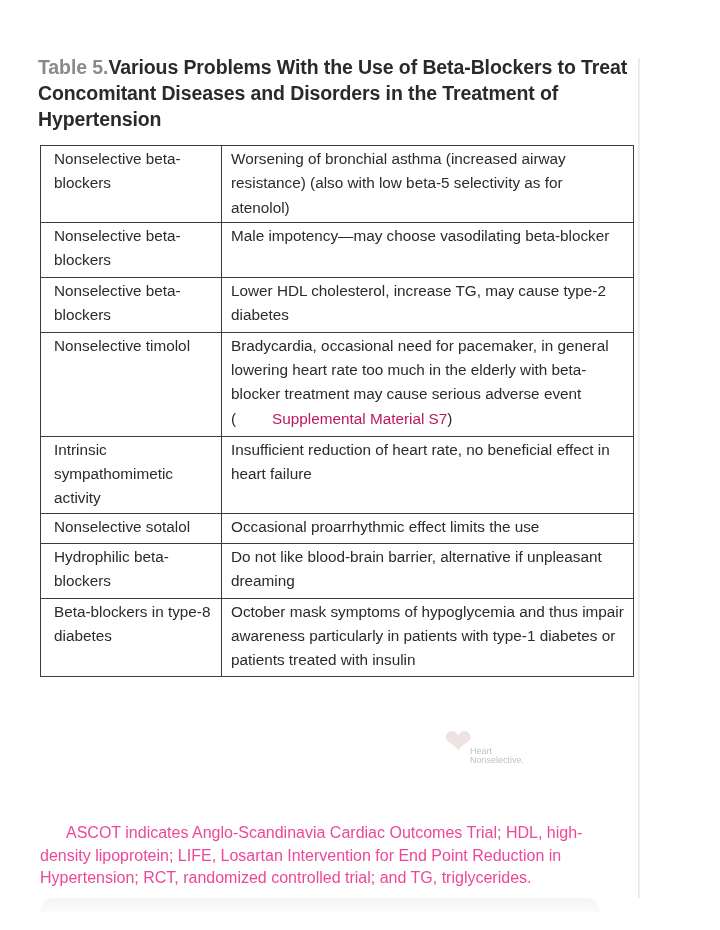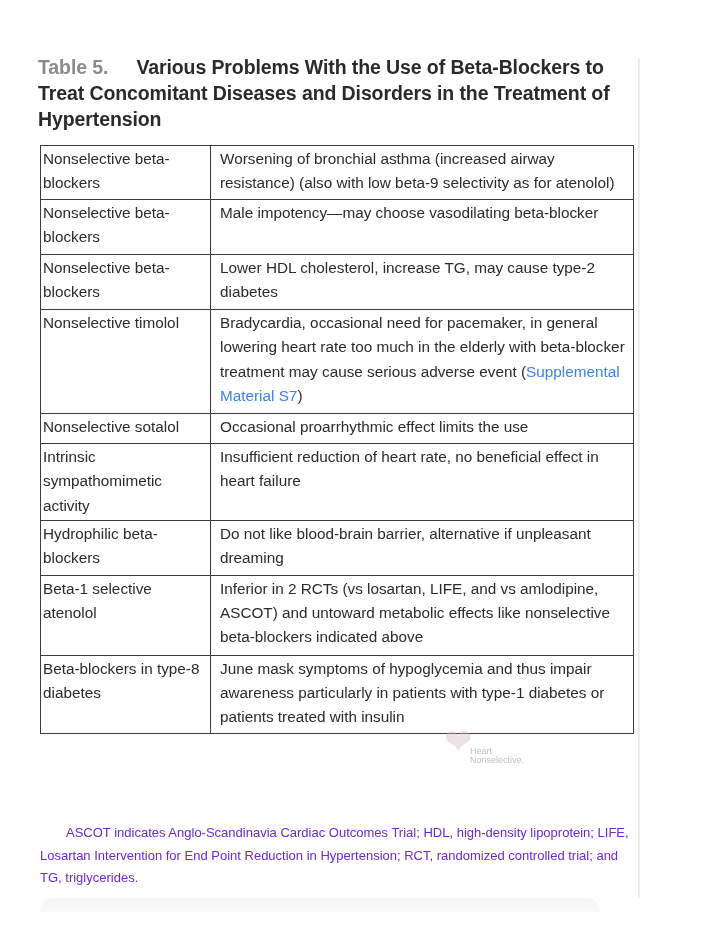--- a/index.html
+++ b/index.html
@@ -11,36 +11,36 @@
   }
   .page-edge {
     position: absolute; left: 638px; top: 58px; width: 2px; height: 840px;
     background: linear-gradient(to right, #e4e4e4, #f3f3f3);
   }
   .title {
     position: absolute; left: 38px; top: 54px; width: 600px;
     font-size: 19.5px; font-weight: bold; line-height: 26px; color: #2a2a2a;
     letter-spacing: -0.1px;
   }
-  .title .label { color: #8a8a8a; margin-right: 28px; text-align: right; }
+  .title .label { color: #8a8a8a; margin-right: 0; text-align: right; }
   table.main {
     position: absolute; left: 40px; top: 145px; width: 594px;
     border-collapse: collapse; table-layout: fixed;
   }
   table.main td {
     border: 1.3px solid #3c3c3c; vertical-align: top;
     font-size: 15.3px; line-height: 24.3px; color: #2b2b2b;
     padding: 1px 8px 2px 8px;
   }
-  table.main td.col1 { width: 159px; padding-left: 2px; }
+  table.main td.col1 { width: 159px; padding-left: 13px; }
   table.main td.col2 { padding-left: 9px; }
-  .supp { color: #3b82f6; }
+  .supp { color: #be185d; margin-left: 36px; }
   .footnote {
     position: absolute; left: 40px; top: 822px; width: 590px;
-    font-size: 13px; line-height: 22.5px; color: #6d28d9;
+    font-size: 16px; line-height: 22.5px; color: #ec4899;
     text-indent: 26px;
   }
   .watermark {
     position: absolute; left: 470px; top: 747px; width: 70px;
     font-size: 9px; line-height: 9px; color: #b9b9b9; opacity: 0.9;
   }
   .watermark .heart {
     position: absolute; left: -26px; top: -10px; font-size: 34px; color: #d8b8b8; opacity: 0.45;
   }
   .bottom-ghost {
@@ -55,53 +55,49 @@
 <div class="page-edge"></div>
 
 <div class="title">
   <span class="label">Table 5.</span><span>Various Problems With the Use of Beta-Blockers to Treat Concomitant Diseases and Disorders in the Treatment of Hypertension</span>
 </div>
 
 <table class="main">
   <tbody>
     <tr style="height:54px">
       <td class="col1">Nonselective beta-blockers</td>
-      <td class="col2">Worsening of bronchial asthma (increased airway resistance) (also with low beta-9 selectivity as for atenolol)</td>
+      <td class="col2">Worsening of bronchial asthma (increased airway resistance) (also with low beta-5 selectivity as for atenolol)</td>
     </tr>
     <tr style="height:55px">
       <td class="col1">Nonselective beta-blockers</td>
       <td class="col2">Male impotency—may choose vasodilating beta-blocker</td>
     </tr>
     <tr style="height:55px">
       <td class="col1">Nonselective beta-blockers</td>
       <td class="col2">Lower HDL cholesterol, increase TG, may cause type-2 diabetes</td>
     </tr>
     <tr style="height:104px">
       <td class="col1">Nonselective timolol</td>
       <td class="col2"><span>Bradycardia, occasional need for pacemaker, in general lowering heart rate too much in the elderly with beta-blocker treatment may cause serious adverse event (</span><span class="supp">Supplemental Material S7</span><span>)</span></td>
     </tr>
+    <tr style="height:56px">
+      <td class="col1">Intrinsic sympathomimetic activity</td>
+      <td class="col2">Insufficient reduction of heart rate, no beneficial effect in heart failure</td>
+    </tr>
     <tr style="height:30px">
       <td class="col1">Nonselective sotalol</td>
       <td class="col2">Occasional proarrhythmic effect limits the use</td>
-    </tr>
-    <tr style="height:56px">
-      <td class="col1">Intrinsic sympathomimetic activity</td>
-      <td class="col2">Insufficient reduction of heart rate, no beneficial effect in heart failure</td>
     </tr>
     <tr style="height:55px">
       <td class="col1">Hydrophilic beta-blockers</td>
       <td class="col2">Do not like blood-brain barrier, alternative if unpleasant dreaming</td>
     </tr>
-    <tr style="height:80px">
-      <td class="col1">Beta-1 selective atenolol</td>
-      <td class="col2">Inferior in 2 RCTs (vs losartan, LIFE, and vs amlodipine, ASCOT) and untoward metabolic effects like nonselective beta-blockers indicated above</td>
-    </tr>
     <tr style="height:78px">
       <td class="col1">Beta-blockers in type-8 diabetes</td>
-      <td class="col2">June mask symptoms of hypoglycemia and thus impair awareness particularly in patients with type-1 diabetes or patients treated with insulin</td>
+      <td class="col2">October mask symptoms of hypoglycemia and thus impair awareness particularly in patients with type-1 diabetes or patients treated with insulin</td>
     </tr>
   </tbody>
 </table>
 
 <div class="watermark">
   <span class="heart">❤</span>
   <div>Heart</div>
   <div>Nonselective.</div>
 </div>
 

